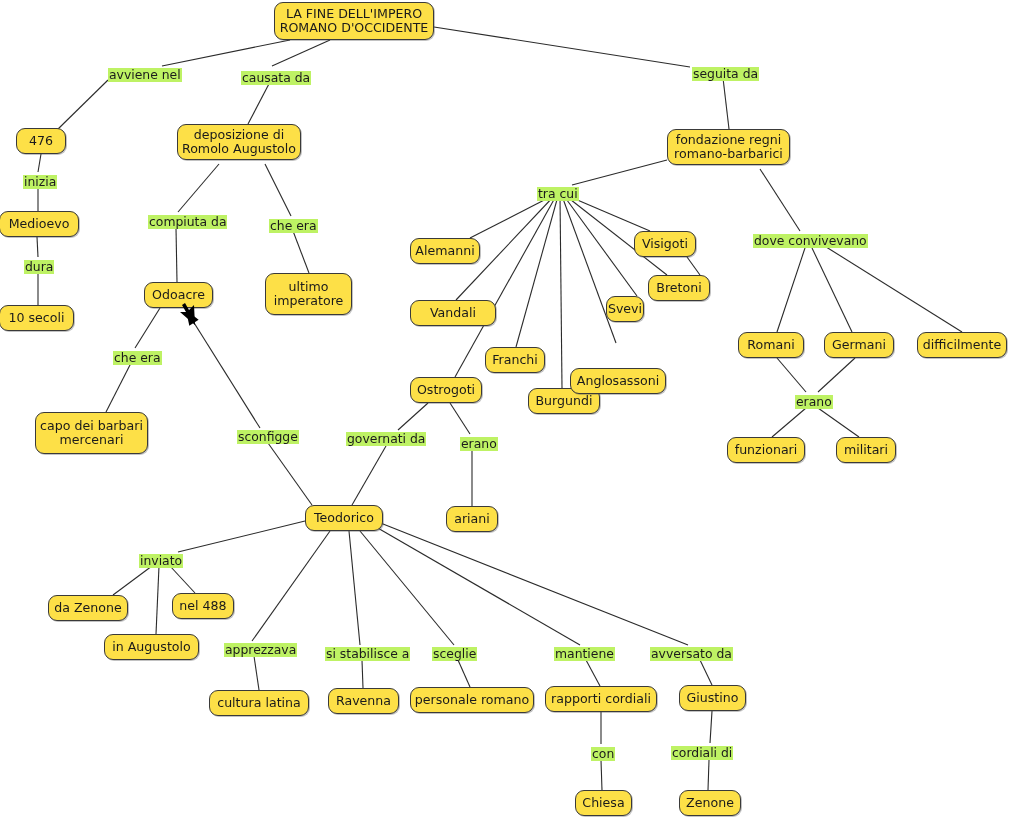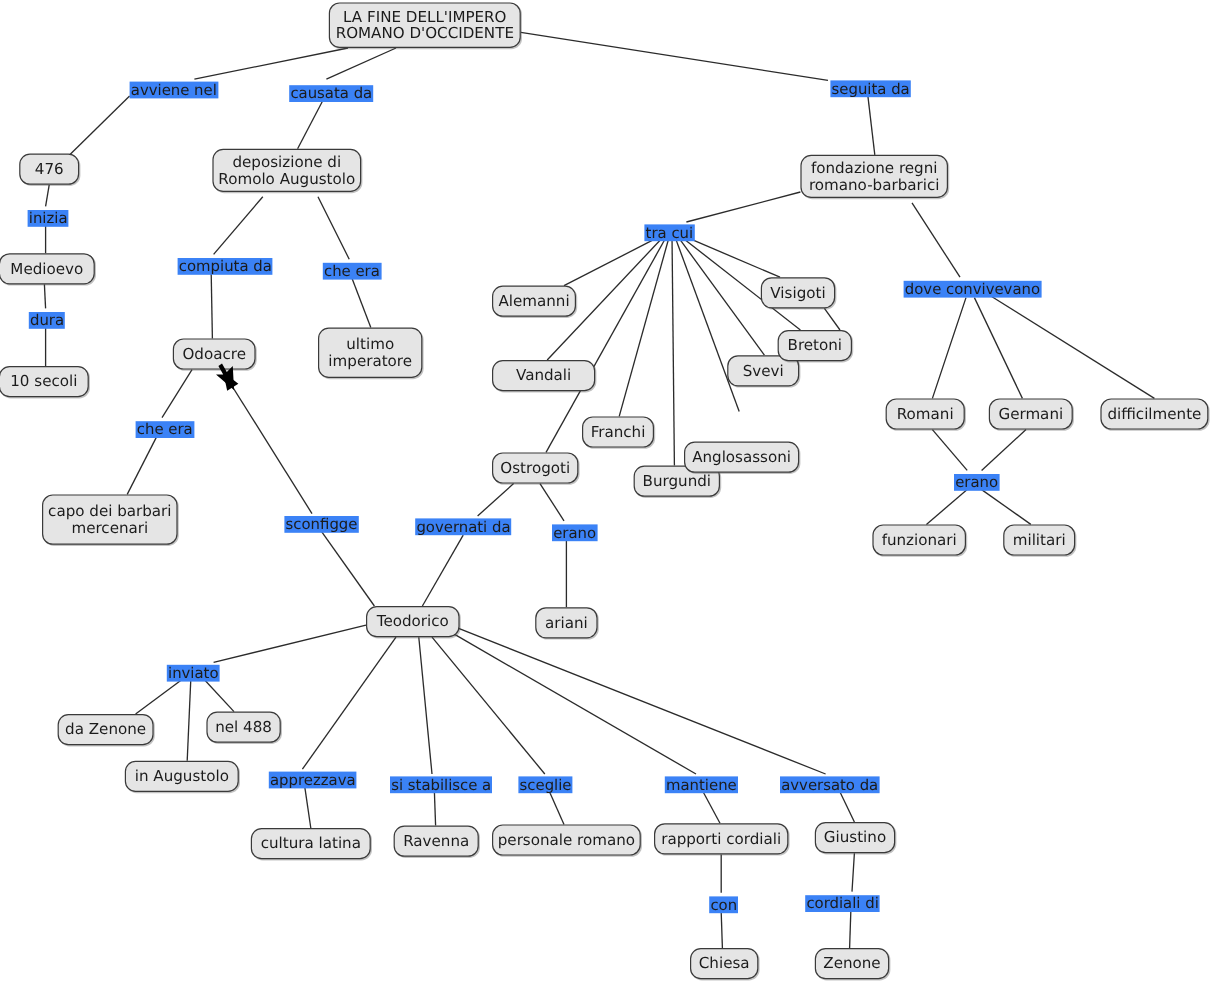--- a/index.html
+++ b/index.html
@@ -2,41 +2,41 @@
 <html><head>
 <meta charset="utf-8">
 <style>
   html,body{margin:0;padding:0;background:#ffffff;}
   body{font-family:"DejaVu Sans", sans-serif;}
   #canvas{position:relative;width:1010px;height:820px;overflow:hidden;background:#fff;}
   #edges{position:absolute;left:0;top:0;width:1010px;height:820px;}
   .node{
     position:absolute;
     box-sizing:border-box;
-    background:#e5e5e5;
+    background:#fde047;
     border:1.4px solid #3a3a3a;
     border-radius:9px;
     color:#1b1b1b;
     font-size:12.6px;
     line-height:14.5px;
     display:flex;
     align-items:center;
     justify-content:center;
     text-align:center;
     white-space:pre;
     box-shadow:1px 1px 0 rgba(80,80,80,.35);
     z-index:2;
   }
   .link-label{
     position:absolute;
     color:#1b1b1b;
     font-size:12.4px;
     line-height:14px;
     white-space:pre;
-    background:#3b82f6;
+    background:#bef264;
     padding:0 1px;
     z-index:3;
   }
   .title-node{font-size:12.6px;}
 </style>
 </head>
 <body>
 
 <div id="canvas">
   <svg id="edges" viewBox="0 0 1010 820">
@@ -115,21 +115,21 @@
       <div class="node" style="left: 35px; top: 412px; width: 113px; height: 42px;">capo dei barbari
 mercenari</div>
       <div class="node" style="left: 667px; top: 129px; width: 123px; height: 36px;">fondazione regni
 romano-barbarici</div>
       <div class="node" style="left: 410px; top: 238px; width: 70px; height: 26px;">Alemanni</div>
       <div class="node" style="left: 410px; top: 300px; width: 86px; height: 26px;">Vandali</div>
       <div class="node" style="left: 410px; top: 377px; width: 72px; height: 26px;">Ostrogoti</div>
       <div class="node" style="left: 485px; top: 347px; width: 60px; height: 26px;">Franchi</div>
       <div class="node" style="left: 528px; top: 388px; width: 72px; height: 26px;">Burgundi</div>
       <div class="node" style="left: 570px; top: 343px; width: 96px; height: 26px; margin-top: 25px;">Anglosassoni</div>
-      <div class="node" style="left: 606px; top: 296px; width: 60px; height: 26px;">Svevi</div>
+      <div class="node" style="left: 606px; top: 296px; width: 38px; height: 26px;">Svevi</div>
       <div class="node" style="left: 648px; top: 275px; width: 62px; height: 26px;">Bretoni</div>
       <div class="node" style="left: 634px; top: 231px; width: 62px; height: 26px;">Visigoti</div>
       <div class="node" style="left: 738px; top: 332px; width: 66px; height: 26px;">Romani</div>
       <div class="node" style="left: 824px; top: 332px; width: 70px; height: 26px;">Germani</div>
       <div class="node" style="left: 917px; top: 332px; width: 90px; height: 26px;">difficilmente</div>
       <div class="node" style="left: 727px; top: 437px; width: 78px; height: 26px;">funzionari</div>
       <div class="node" style="left: 836px; top: 437px; width: 60px; height: 26px;">militari</div>
       <div class="node" style="left: 446px; top: 506px; width: 52px; height: 26px;">ariani</div>
       <div class="node" style="left: 305px; top: 505px; width: 78px; height: 26px;">Teodorico</div>
       <div class="node" style="left: 48px; top: 595px; width: 80px; height: 26px;">da Zenone</div>

